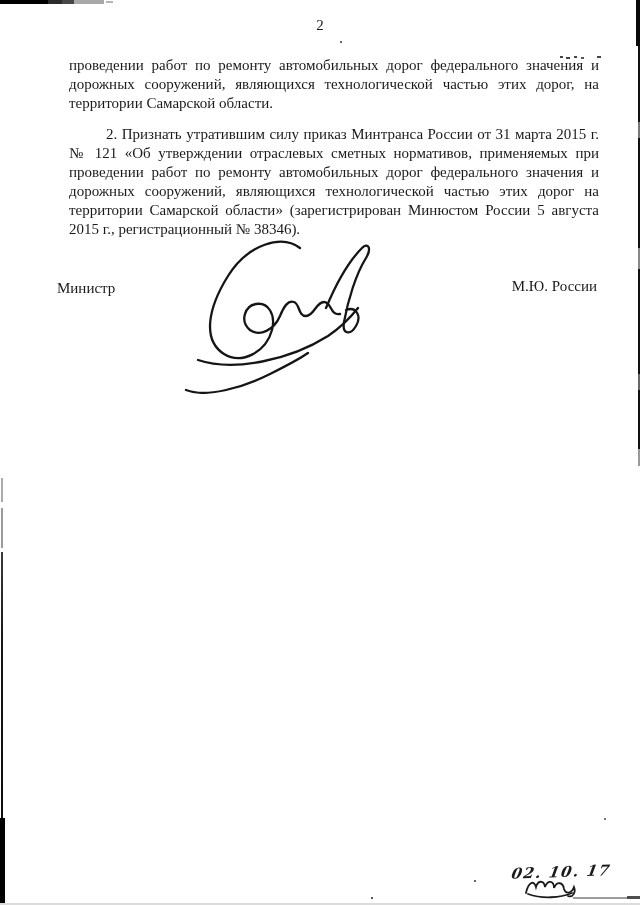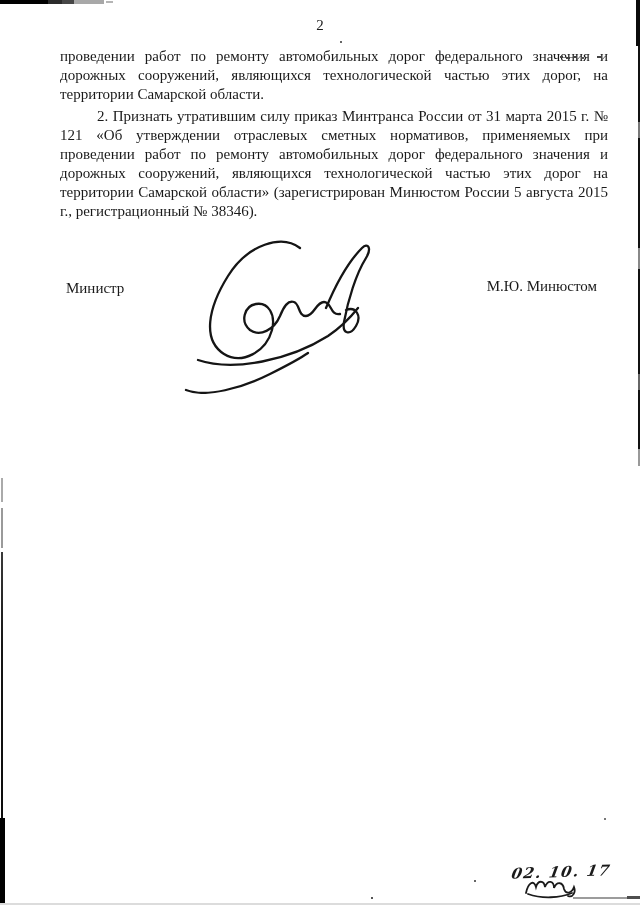--- a/index.html
+++ b/index.html
@@ -13,24 +13,24 @@
   }
   .page-number{
     position:absolute; top:17px; left:0; width:100%;
     text-align:center; font-size:15px;
   }
   .content{
     position:absolute; left:57px; top:44px; width:554px;
     font-size:15px; line-height:19px;
     text-align:justify; text-justify:inter-word;
   }
-  .content p{ margin:3px; }
+  .content p{ margin:12px; }
   .content p.indent{ text-indent:37px; }
 
-  .sig-title{ position:absolute; left:66px; top:280px; font-size:15px; }
+  .sig-title{ position:absolute; left:57px; top:280px; font-size:15px; }
   .sig-name{ position:absolute; right:43px; top:278px; font-size:15px; }
 
   .signature-svg{ position:absolute; left:178px; top:236px; }
   .signature-svg path{ fill:none; stroke:#151515; stroke-width:2.3; stroke-linecap:round; }
 
   .hand-date{
     position:absolute; left:512px; top:863px;
     font-family:"DejaVu Serif", serif;
     font-style:italic; font-weight:bold; font-size:15px;
     letter-spacing:1.5px; color:#1b1b1b;
@@ -78,21 +78,21 @@
 
 <div class="sig-title">Министр</div>
 
 <svg class="signature-svg" width="212" height="158" viewBox="0 0 212 158">
   <path d="M 122,12 C 104,-2 70,8 50,40 C 30,72 24,104 46,118 C 64,129 88,116 94,94 C 98,78 90,66 78,68 C 66,70 62,86 72,94 C 82,101 96,94 102,80 C 106,70 110,64 116,66 C 122,68 120,80 128,80 C 136,80 138,66 146,66 C 154,66 152,80 162,78"></path>
   <path d="M 148,72 C 158,48 170,26 184,12 C 190,6 194,12 188,22 C 178,38 170,64 166,86 C 164,98 172,100 178,90 C 184,80 178,70 168,74"></path>
   <path d="M 20,124 C 56,136 112,124 150,100 C 162,92 172,82 180,72"></path>
   <path d="M 8,154 C 28,162 64,152 92,138 C 106,131 120,124 130,117"></path>
 </svg>
 
-<div class="sig-name">М.Ю. Минюстом</div>
+<div class="sig-name">М.Ю. России</div>
 
 <div class="hand-date">02. 10. 17</div>
 
 <svg class="initials-svg" width="58" height="22" viewBox="0 0 58 22">
   <path d="M 4,16 C 6,6 12,2 14,10 C 16,3 22,3 23,10 C 26,2 32,4 32,11 C 35,4 41,5 42,12 C 44,18 50,16 52,10 C 54,15 51,21 46,19"></path>
   <path d="M 6,17 C 20,22 38,21 50,16"></path>
 </svg>
 
 <div class="artifact bar-top-left"></div>
 <div class="artifact tick-top"></div>

